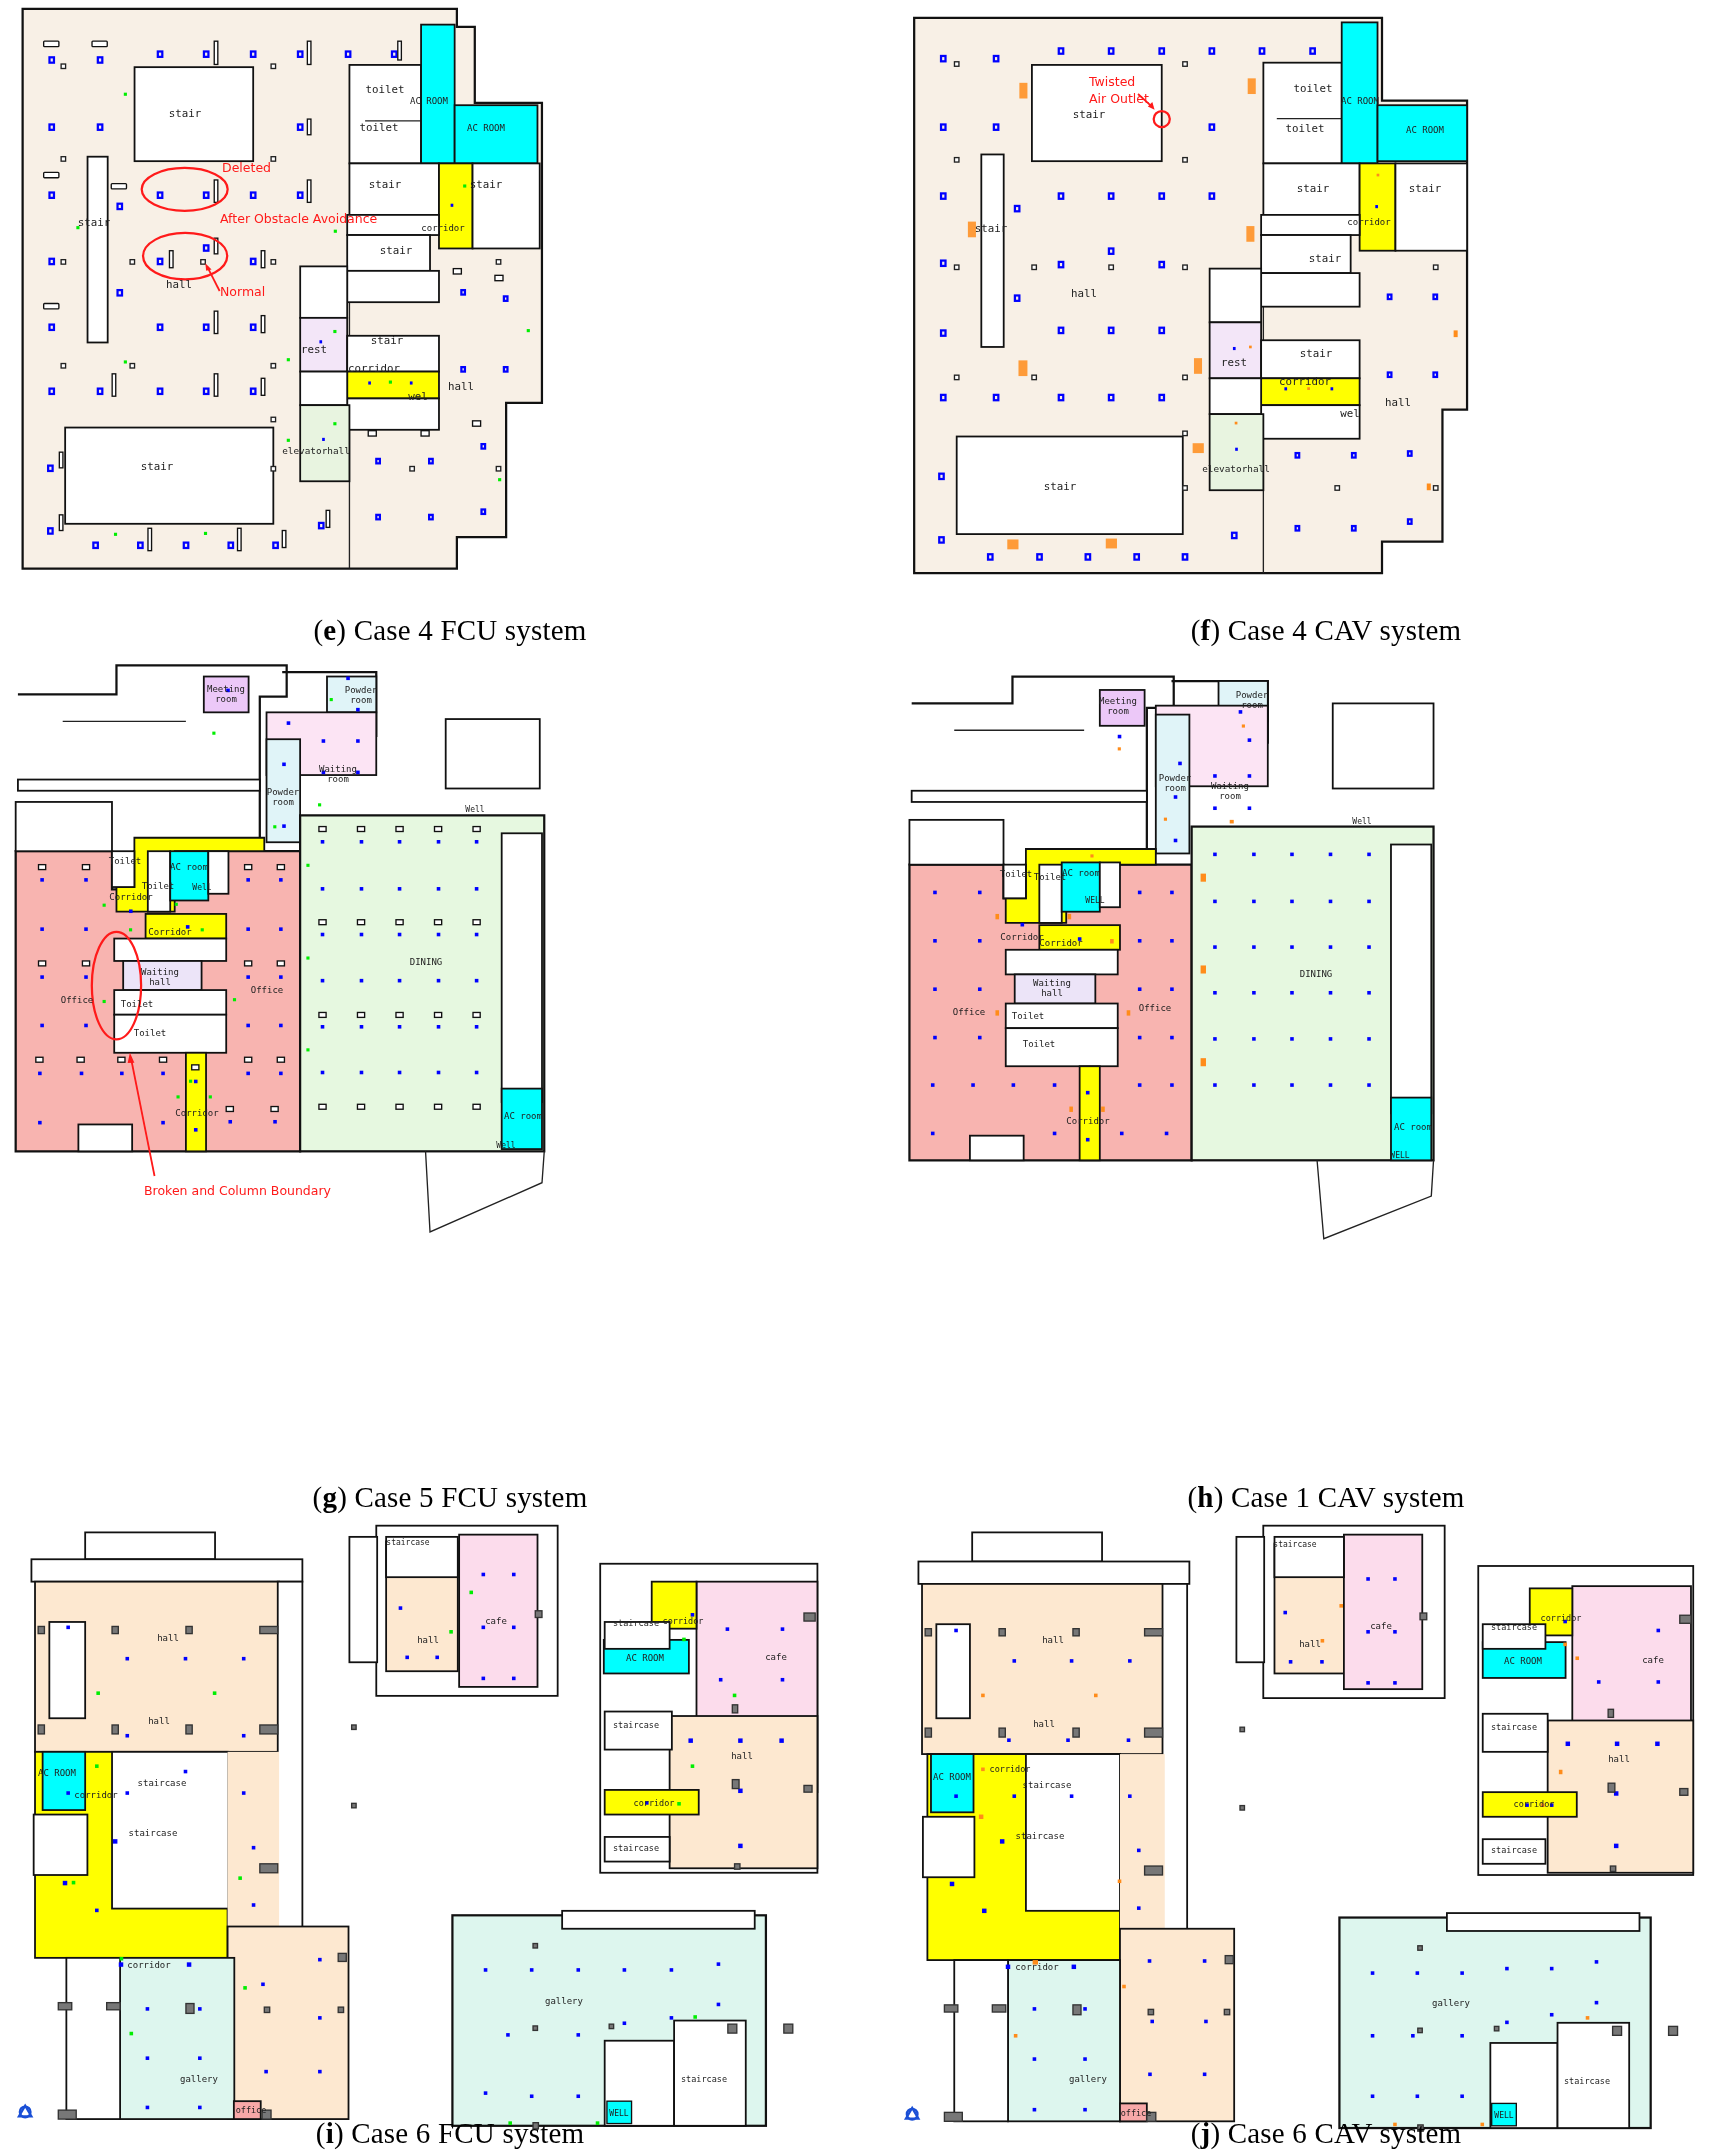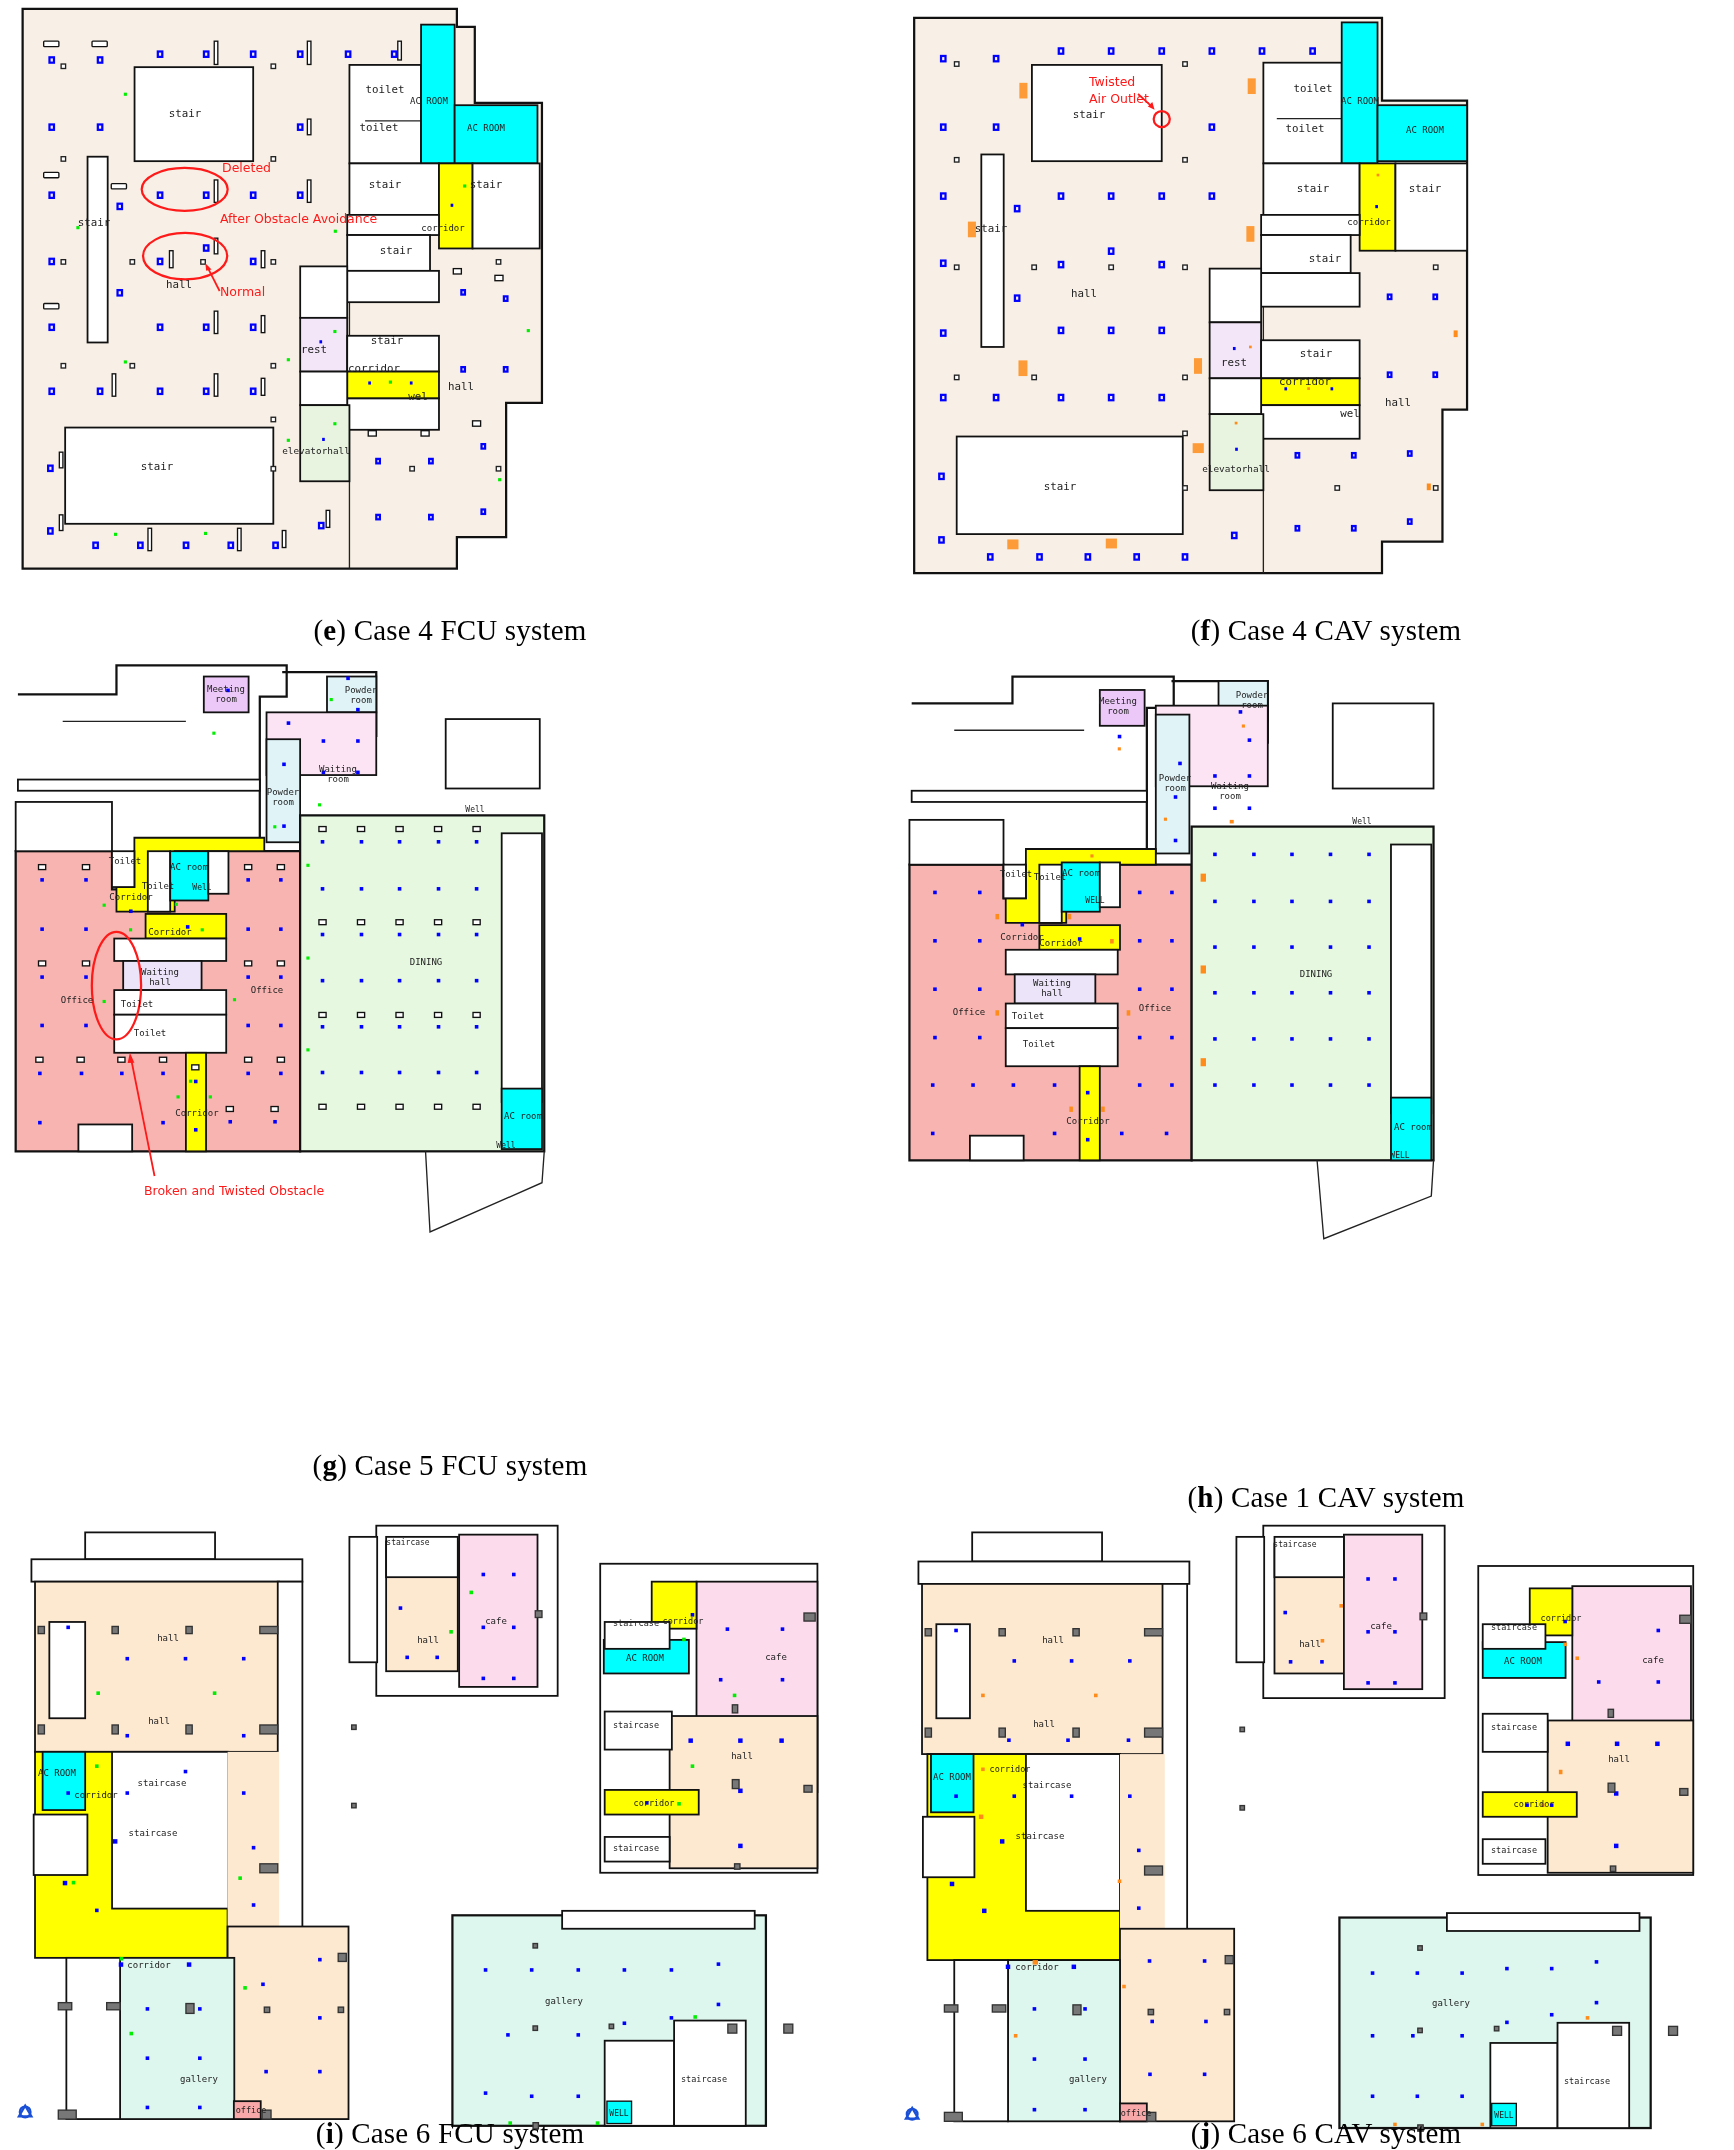--- a/index.html
+++ b/index.html
@@ -529,23 +529,23 @@
   <span class="room-label" style="left:170px;top:269px;font-size:9px;">Corridor</span>
   <span class="room-label" style="left:160px;top:314px;font-size:9px;line-height:10px;text-align:center;">Waiting<br>hall</span>
   <span class="room-label" style="left:77px;top:337px;font-size:9px;">Office</span>
   <span class="room-label" style="left:137px;top:341px;font-size:9px;">Toilet</span>
   <span class="room-label" style="left:150px;top:370px;font-size:9px;">Toilet</span>
   <span class="room-label" style="left:267px;top:327px;font-size:9px;">Office</span>
   <span class="room-label" style="left:426px;top:299px;font-size:9px;">DINING</span>
   <span class="room-label" style="left:197px;top:450px;font-size:9px;">Corridor</span>
   <span class="room-label" style="left:523px;top:453px;font-size:9px;">AC room</span>
   <span class="room-label" style="left:506px;top:482px;font-size:8px;">Well</span>
-  <span class="annot" style="left:144px;top:520px;">Broken and Twisted Obstacle</span>
+  <span class="annot" style="left:144px;top:520px;">Broken and Column Boundary</span>
 </div>
-<div class="caption" style="left:450px;top:1449px;">(<b>g</b>) <span>Case 5 FCU system</span></div>
+<div class="caption" style="left:450px;top:1481px;">(<b>g</b>) <span>Case 5 FCU system</span></div>
 
 <div class="panel" style="left:896px;top:672px;width:839px;height:784px;">
   <svg width="839" height="784" viewBox="0 0 1873 1750">
     <polyline points="35,70 260,70 260,10 620,10 620,80 560,80 560,430" class="wall"></polyline>
     <polyline points="130,130 420,130" class="wall-thin"></polyline>
     <rect x="35" y="265" width="525" height="25" class="ro"></rect>
     <rect x="455" y="40" width="100" height="80" fill="#ecc8f8" stroke="#111" stroke-width="4"></rect>
     <polyline points="615,20 830,20 830,160" class="wall"></polyline>
     <rect x="720" y="20" width="110" height="90" fill="#e0f4f8" stroke="#111" stroke-width="4"></rect>
     <rect x="580" y="75" width="250" height="180" fill="#fce4f4" stroke="#111" stroke-width="4"></rect>

